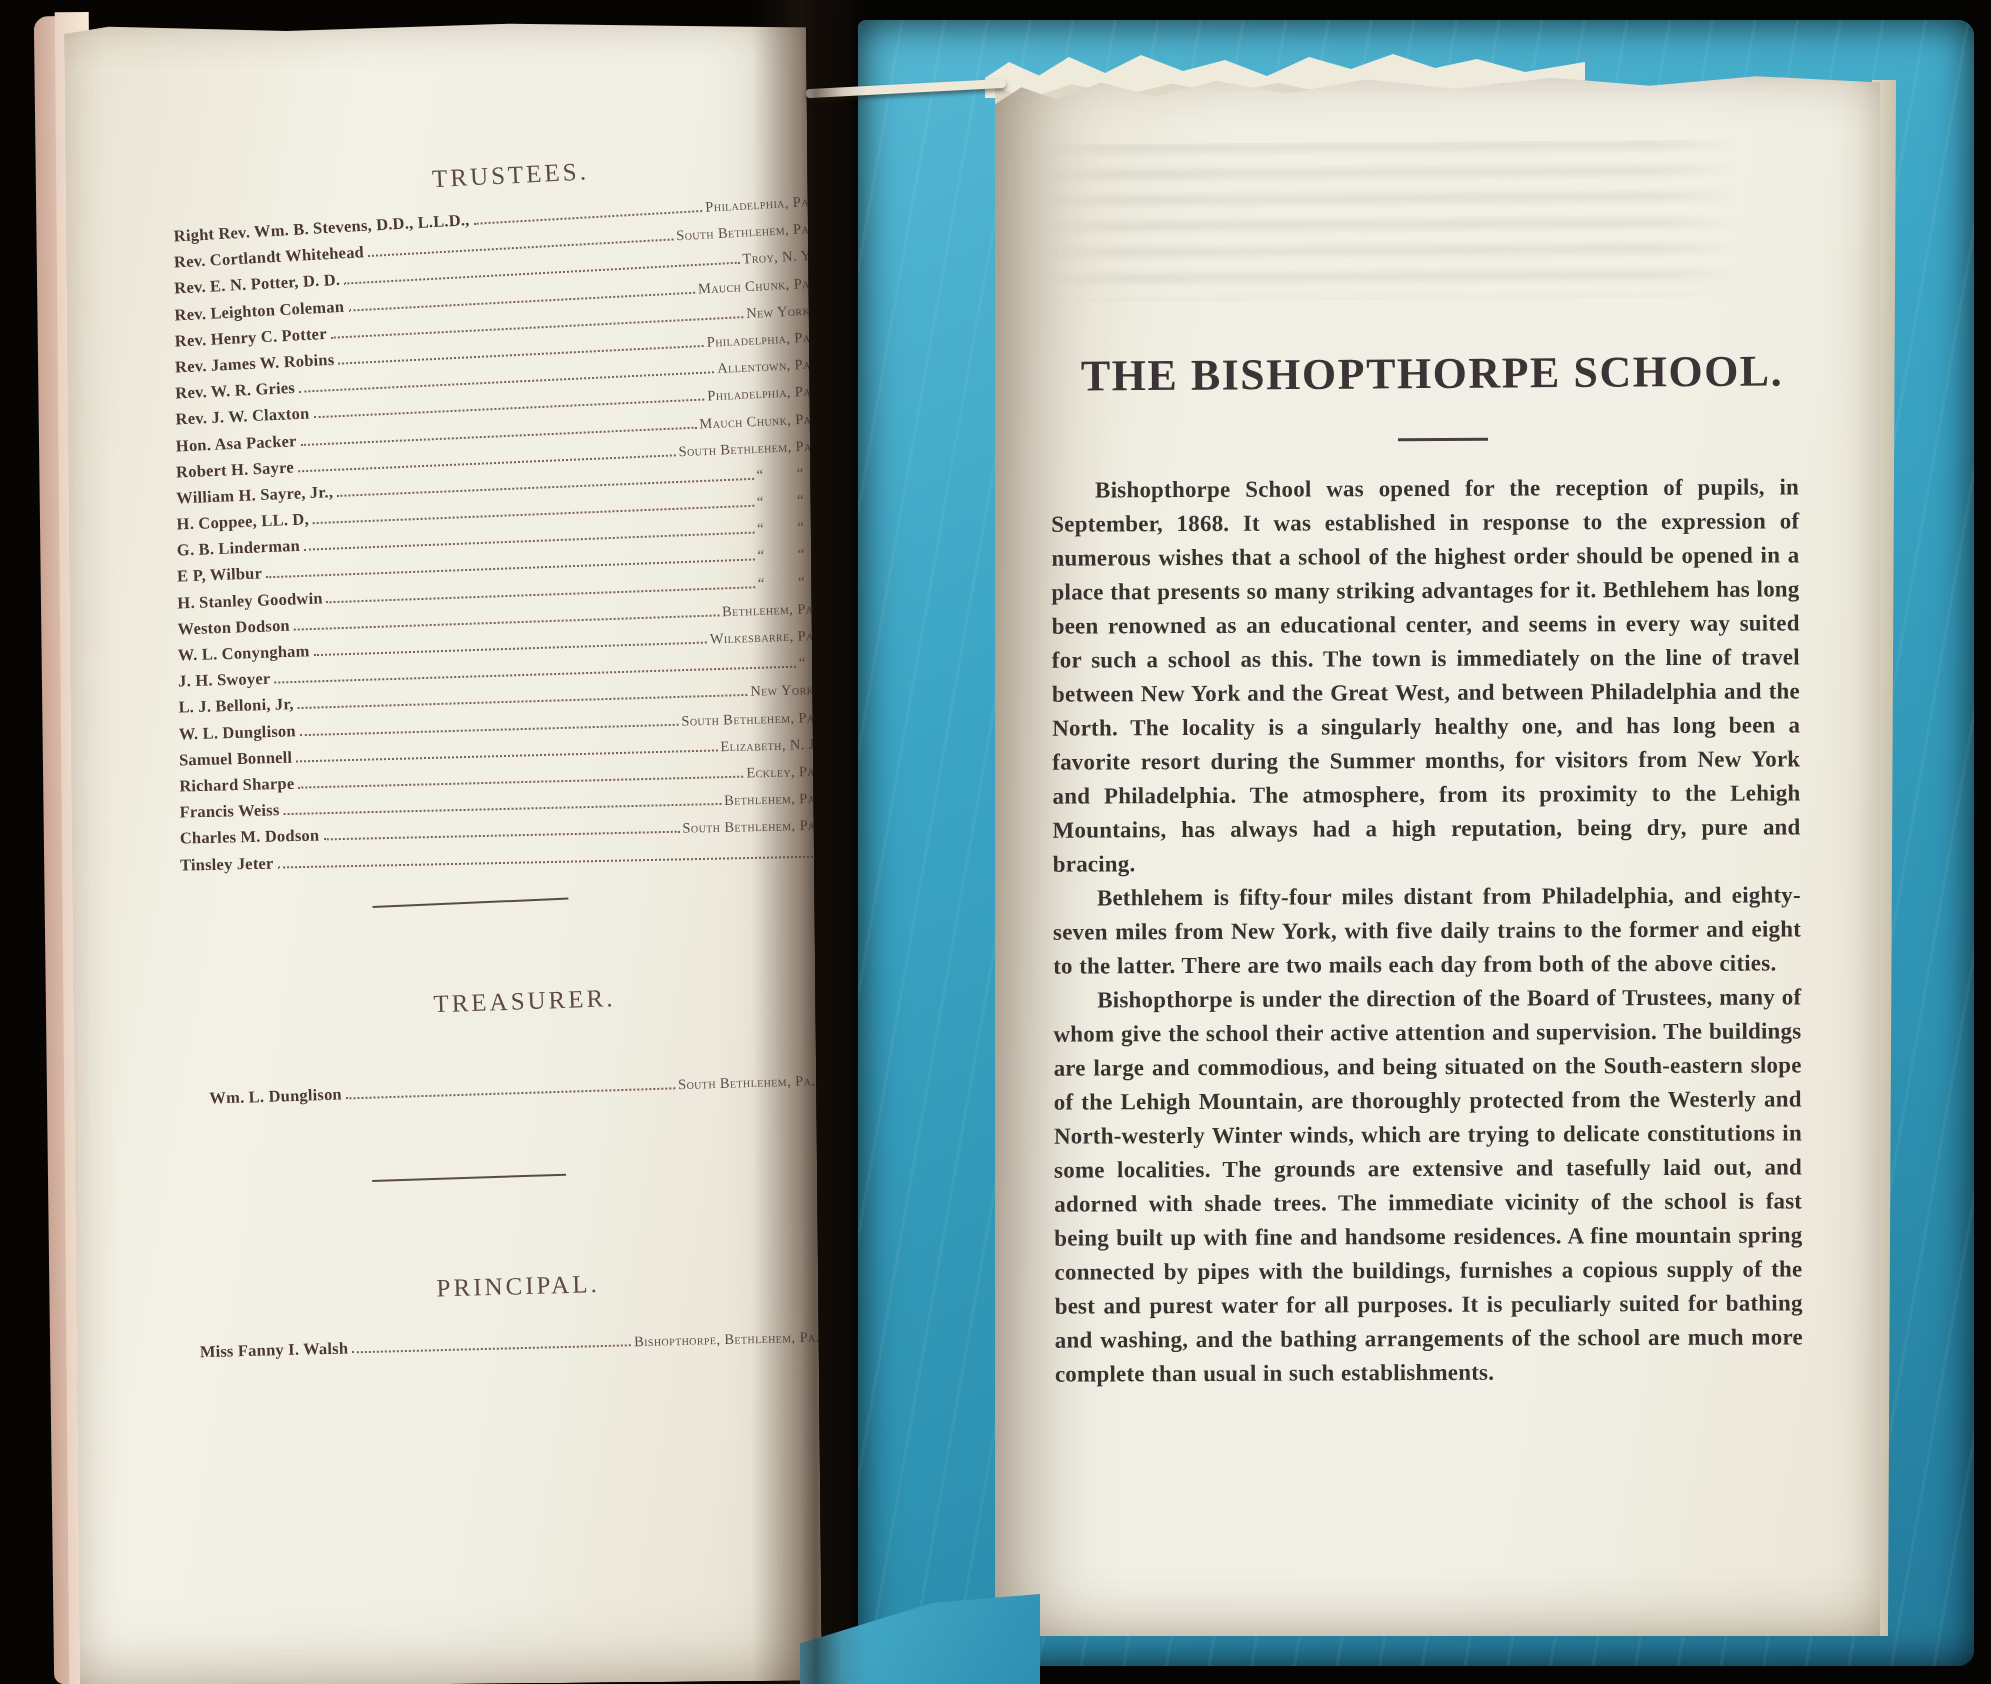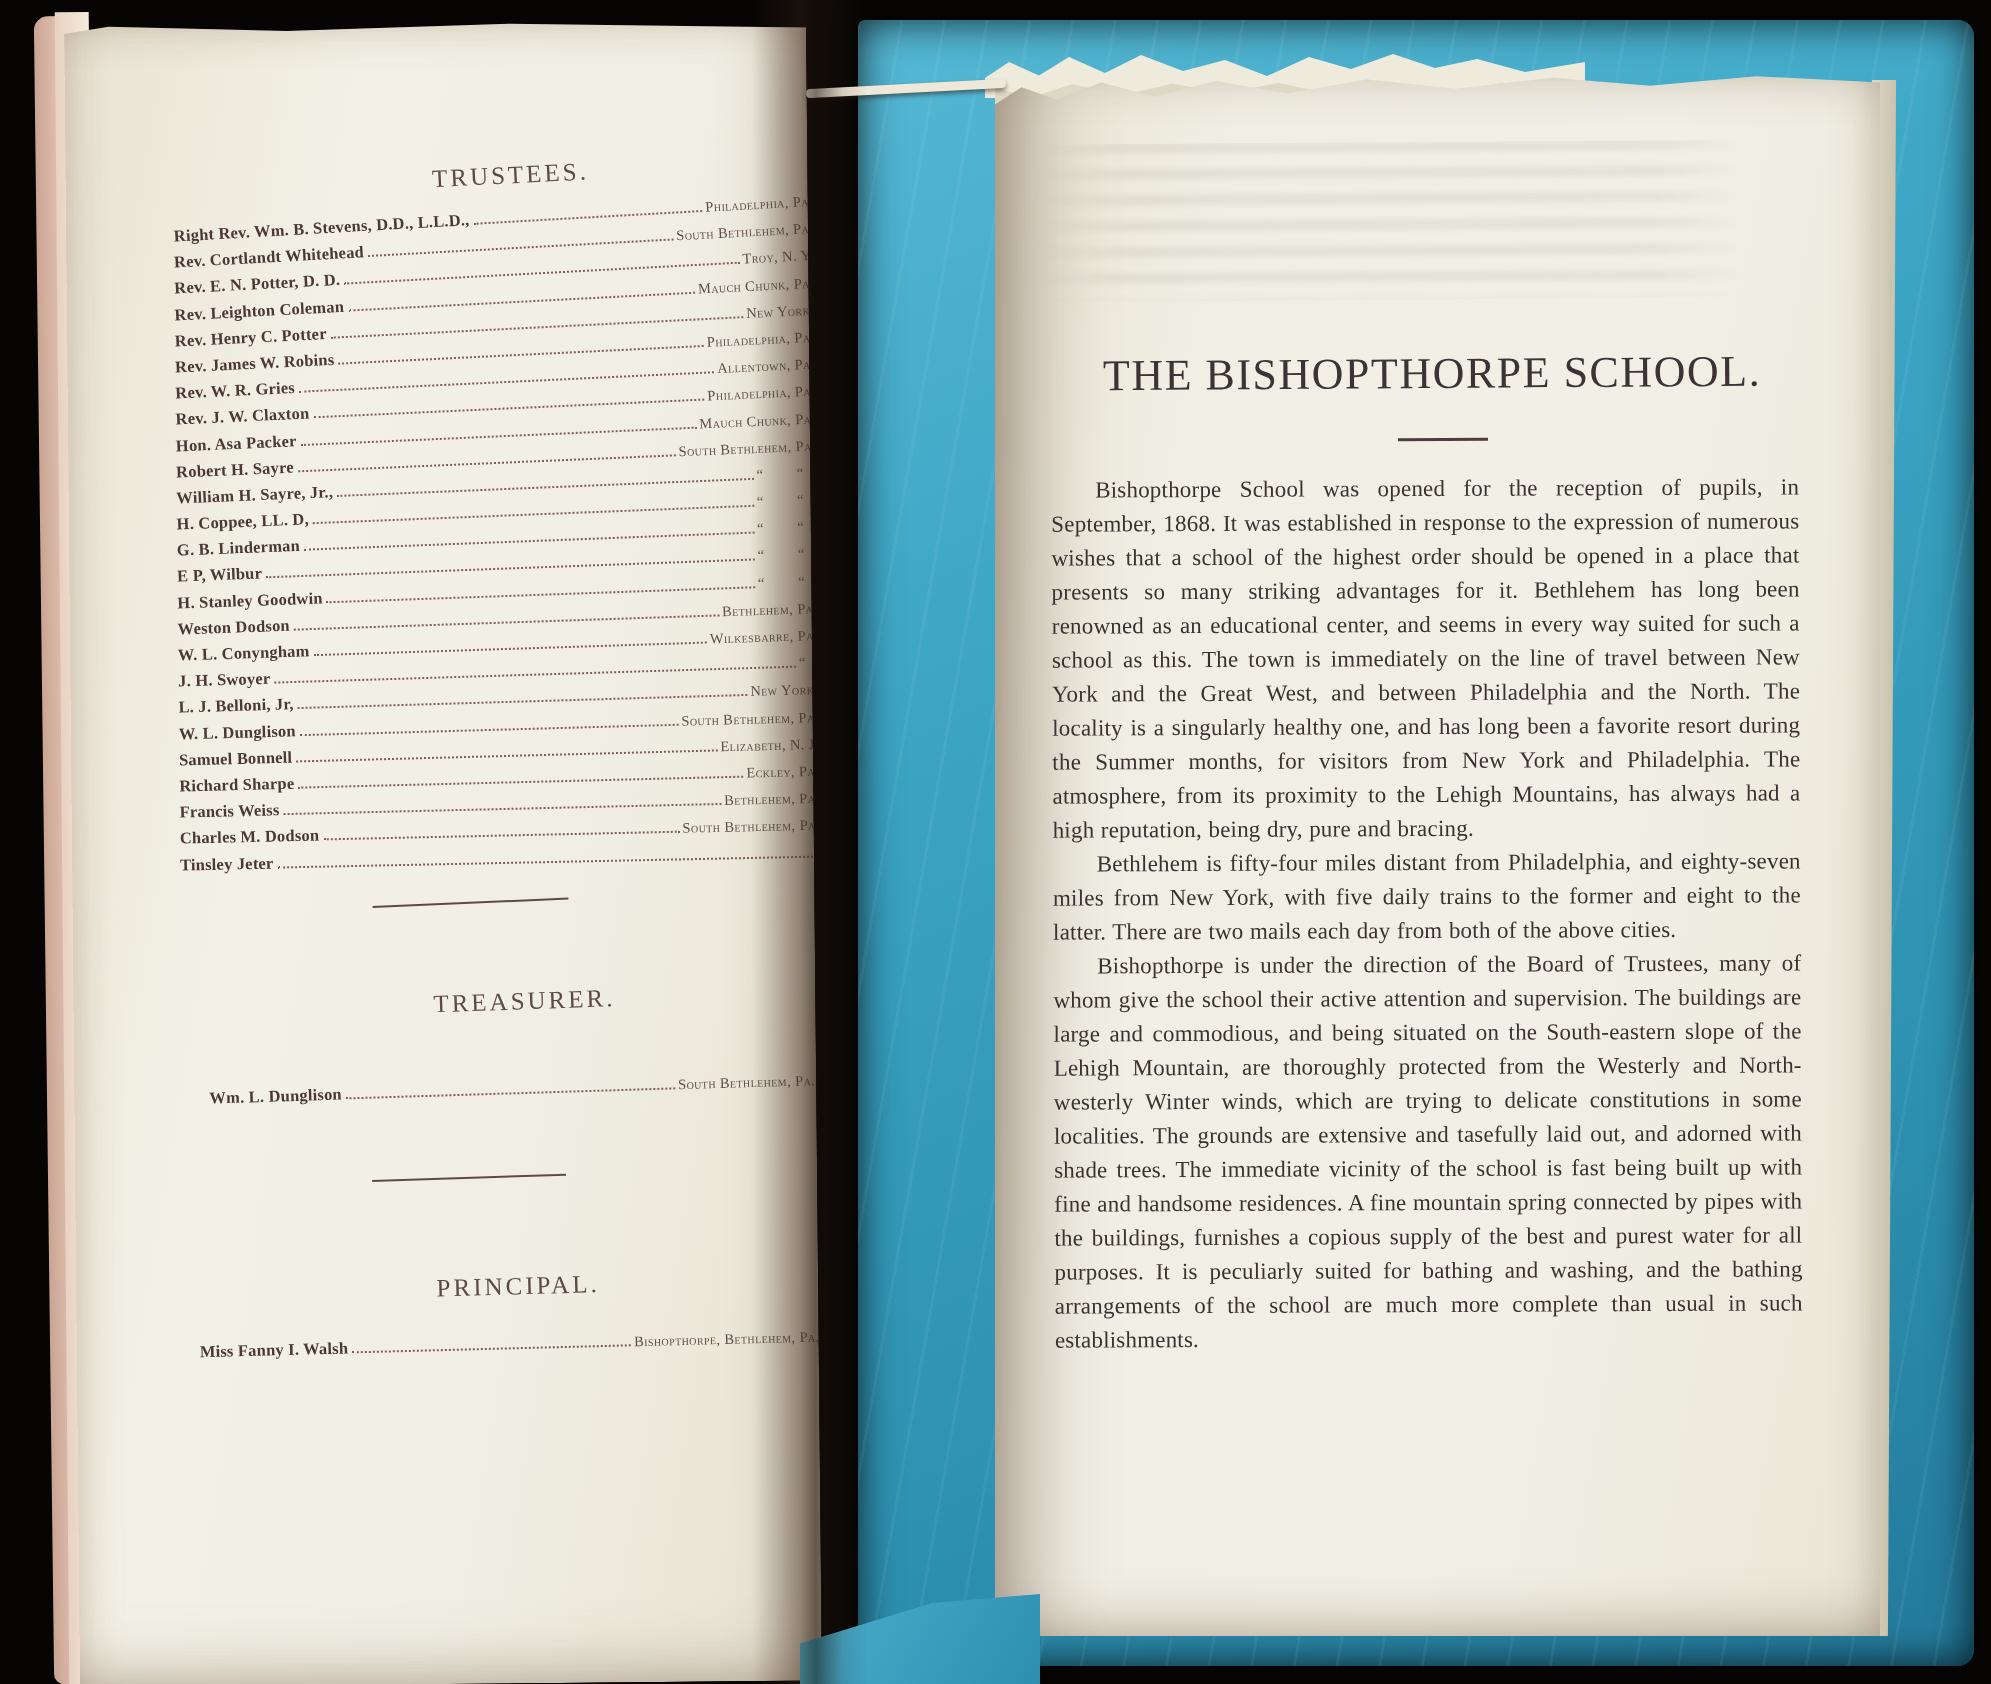--- a/index.html
+++ b/index.html
@@ -60,21 +60,21 @@
   .crumple-a{position:absolute;left:985px;top:48px;width:600px;height:50px;background:#efebdc;z-index:3;
       clip-path:polygon(0 60%,4% 28%,9% 55%,14% 18%,20% 50%,26% 14%,33% 46%,40% 24%,47% 56%,54% 18%,61% 42%,68% 12%,75% 40%,82% 22%,90% 48%,100% 28%,100% 100%,0 100%);}
   .crumple-b{position:absolute;left:995px;top:74px;width:590px;height:34px;background:#ddd7c5;z-index:3;
       clip-path:polygon(0 40%,6% 70%,13% 30%,22% 62%,30% 28%,39% 58%,48% 26%,57% 60%,66% 30%,76% 58%,86% 26%,94% 55%,100% 35%,100% 100%,0 100%);}
   .page-right{position:absolute;left:995px;top:70px;width:885px;height:1566px;z-index:4;
       background:linear-gradient(100deg,#e7e2d2 0%,#f1efe4 22%,#f2f0e6 60%,#eae6d7 100%);
       clip-path:polygon(0 2.2%,3% 1.1%,7% 1.9%,12% .8%,18% 1.7%,25% .7%,33% 1.5%,42% .6%,52% 1.2%,63% .5%,74% 1%,86% .4%,100% .8%,100% 100%,0 100%);
       box-shadow:inset 70px 0 85px -45px rgba(85,60,40,.5),
                  inset -30px 0 50px -30px rgba(110,85,60,.32),
                  inset 0 -40px 60px -35px rgba(115,90,60,.32),
-                 inset 0 30px 55px -35px rgba(125,100,70,.3);}
+                 inset 0 30px 55px -35px rgba(125,100,70,.3);font-weight:bold;}
   .page-right-edge{position:absolute;left:1868px;top:80px;width:24px;height:1556px;z-index:3;
       background:linear-gradient(to right,#ded8c6,#c9c2ad);transform:rotate(.3deg);}
   .ghost{position:absolute;left:45px;top:72px;width:700px;height:158px;opacity:.5;filter:blur(3px);
       background:repeating-linear-gradient(to bottom,rgba(105,95,88,.22) 0 9px,transparent 9px 26px);
       -webkit-mask-image:linear-gradient(to right,transparent,black 12%,black 88%,transparent);
       mask-image:linear-gradient(to right,transparent,black 12%,black 88%,transparent);transform:rotate(-.4deg);}
   .rp-title{position:absolute;left:37px;top:278px;width:800px;text-align:center;font-size:44px;
       letter-spacing:1.5px;color:#3b3335;transform:rotate(-.4deg);white-space:nowrap;}
   .rp-rule{position:absolute;left:403px;top:368px;width:90px;border-top:3px solid #4a3e3e;transform:rotate(-.4deg);}
   .rp-body{position:absolute;left:58px;top:402px;width:748px;transform:rotate(-.25deg);}

